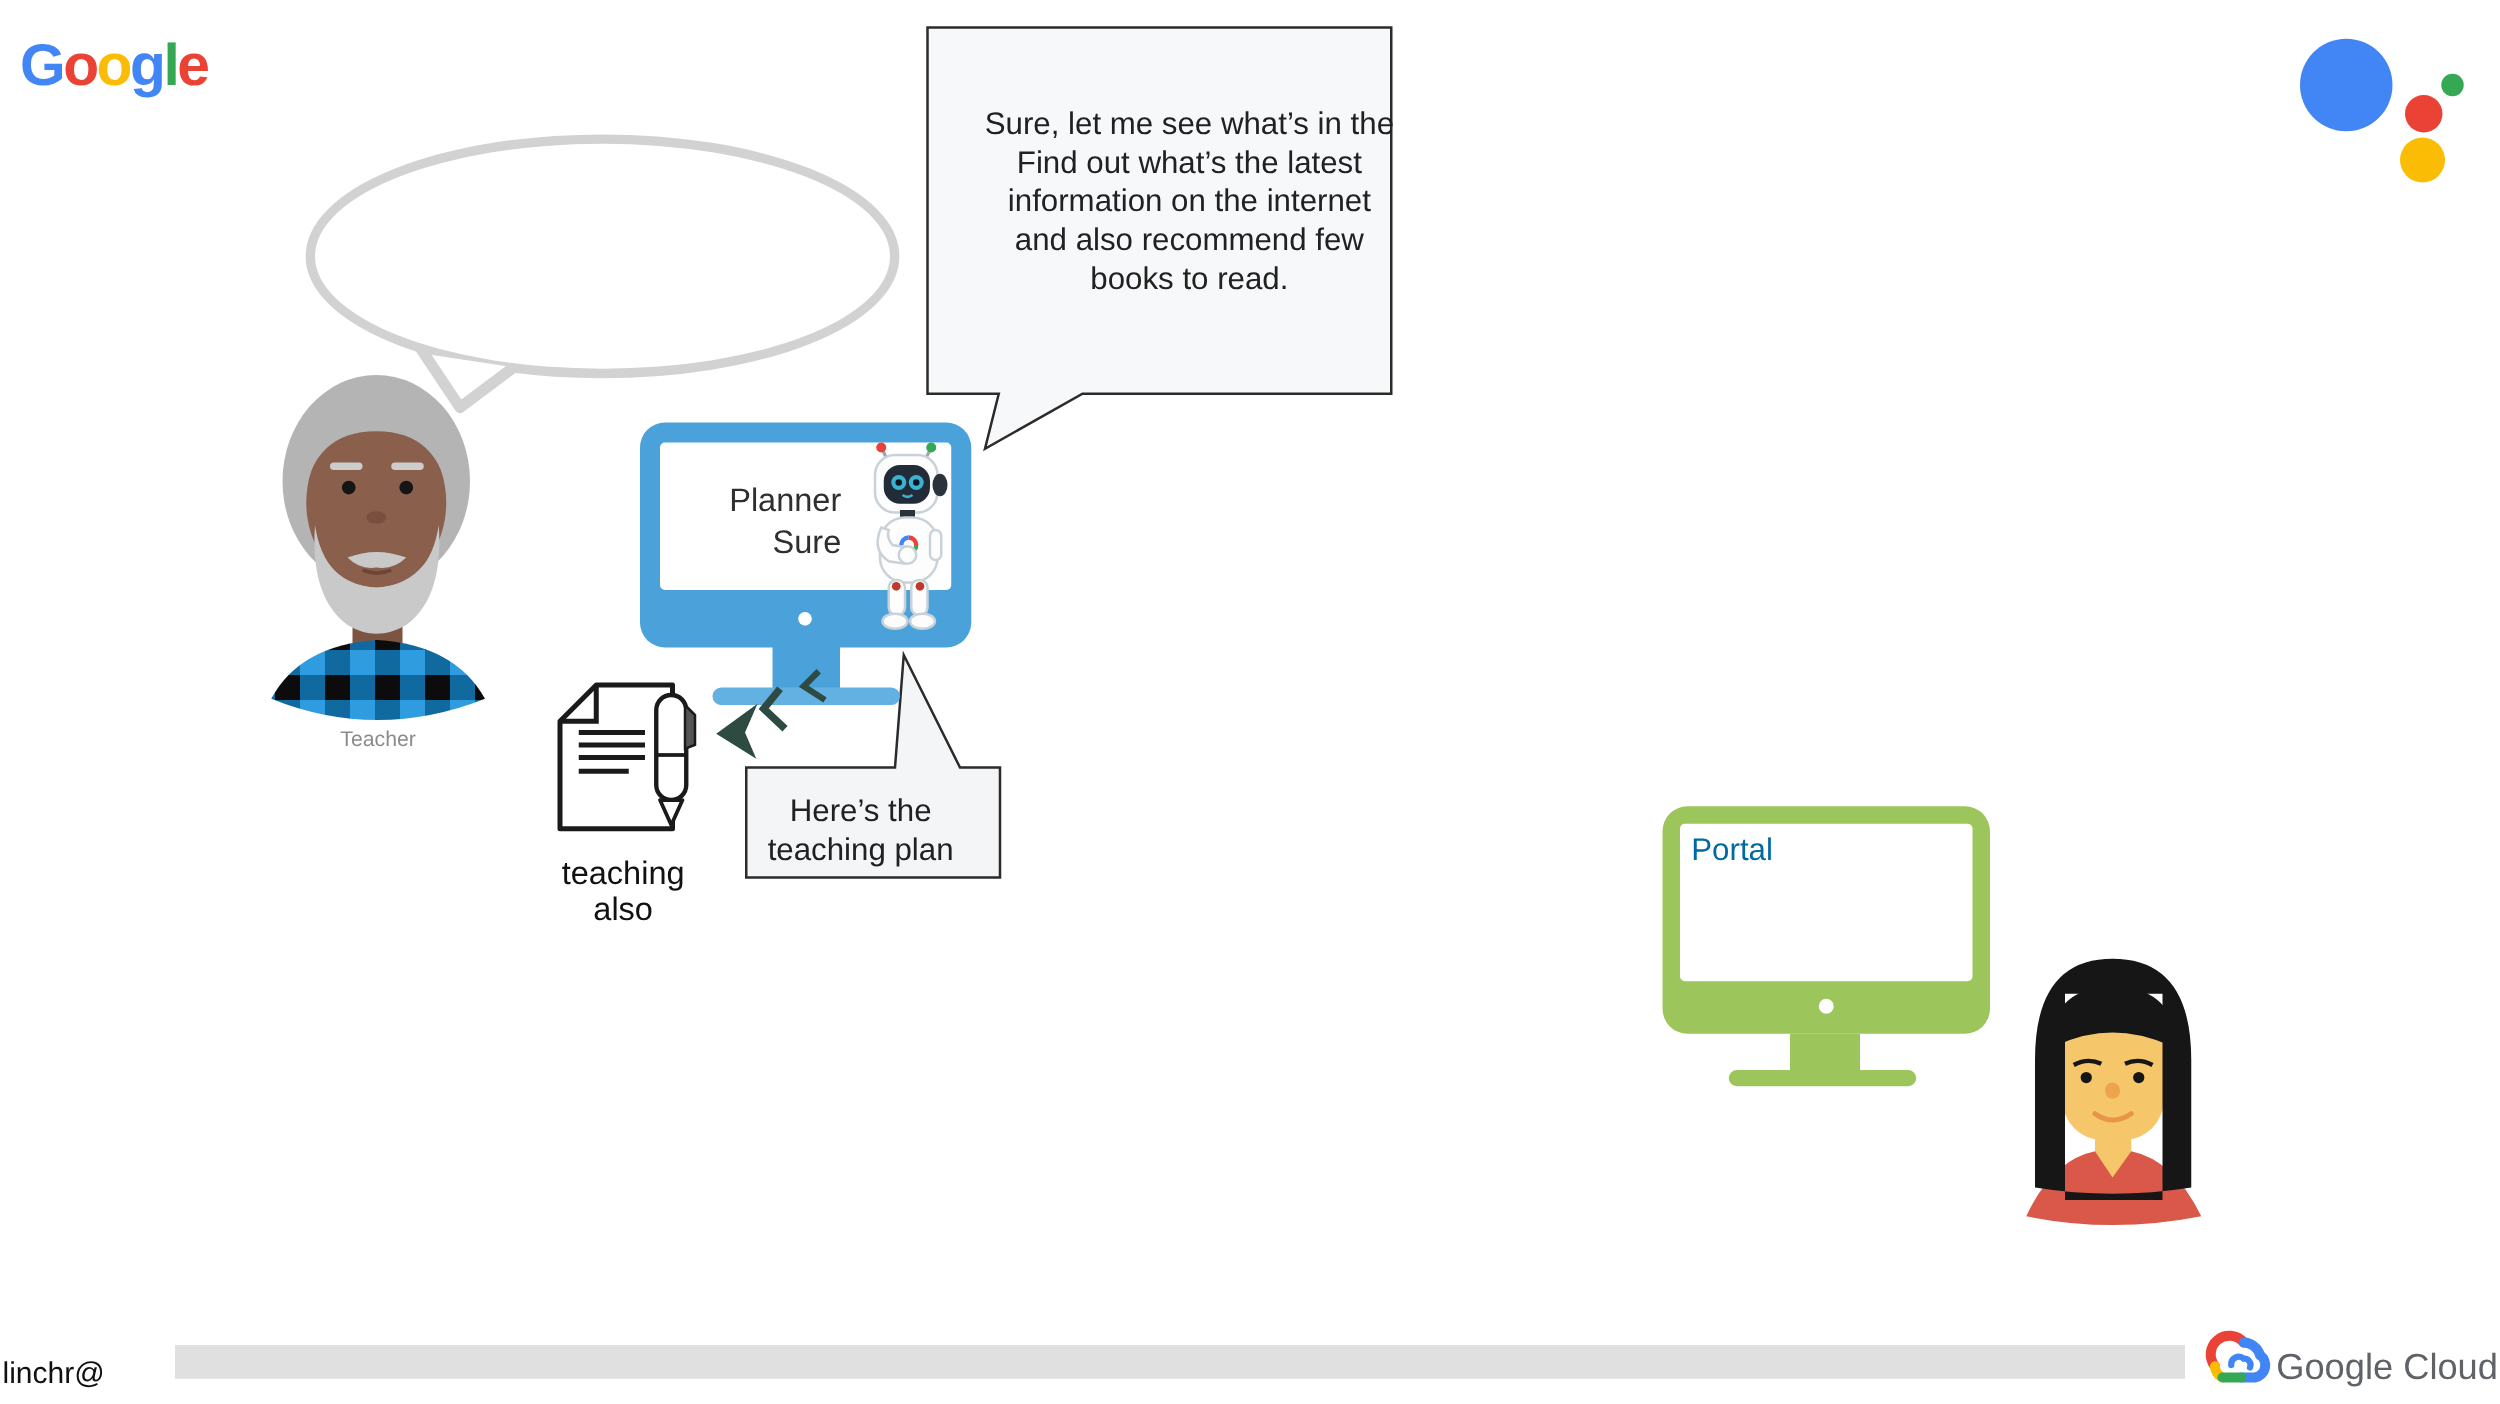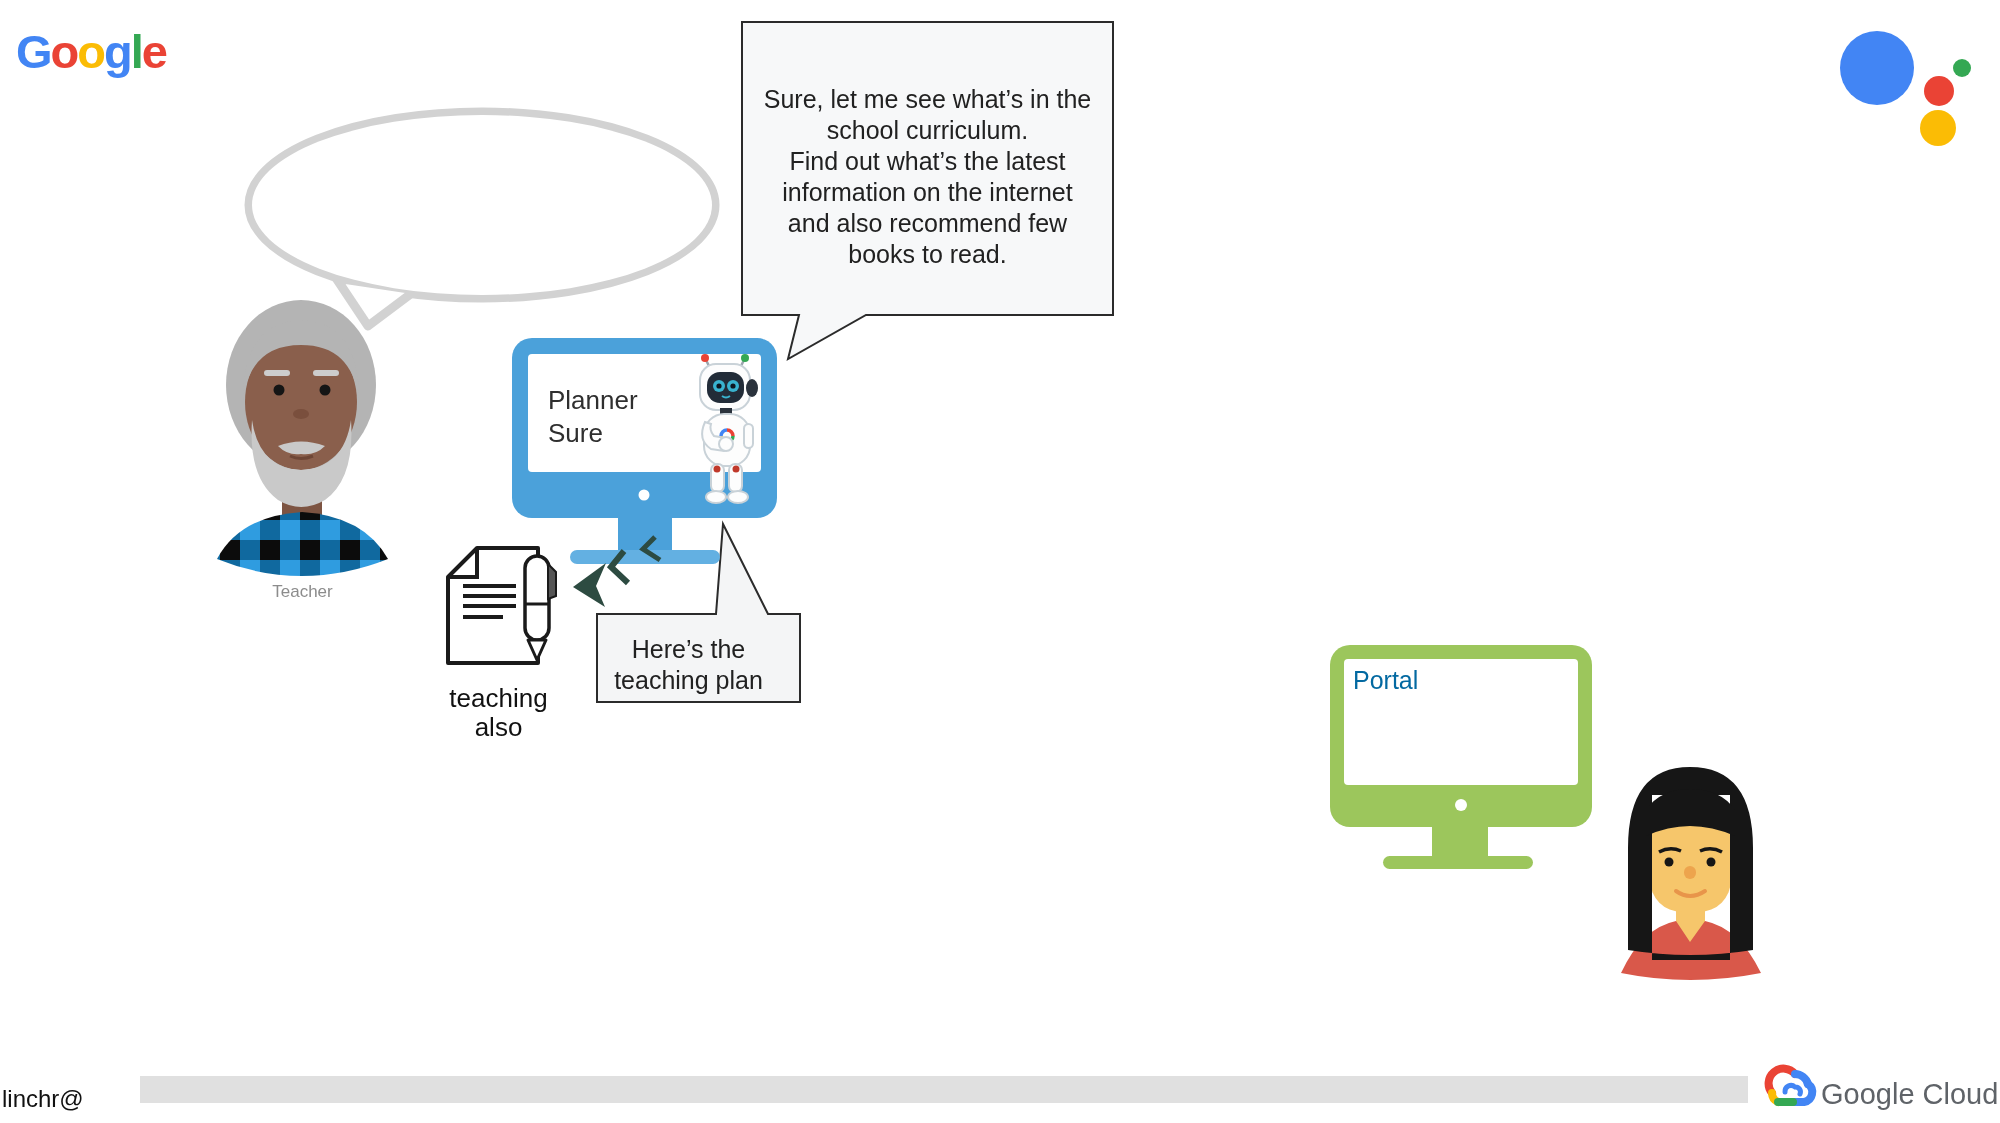--- a/index.html
+++ b/index.html
@@ -11,23 +11,23 @@
   .abs{position:absolute;}
   
   .google-logo{left:16px;top:20px;font-size:47px;font-weight:bold;letter-spacing:-2px;line-height:64px;}
   .gl-0,.gl-3{color:#4285F4;}
   .gl-1,.gl-5{color:#EA4335;}
   .gl-2{color:#FBBC05;}
   .gl-4{color:#34A853;}
   
   .bubble-text{position:absolute;text-align:center;color:#212121;}
   .teacher-bubble-text{left:292px;top:150px;width:380px;font-size:26px;line-height:31px;}
-  .agent-bubble-text{left:742px;top:84px;width:371px;font-size:25px;line-height:31px;}
+  .agent-bubble-text{left:742px;top:84px;width:371px;font-size:25px;line-height:31px;padding-left:24px;}
   .plan-bubble-text{left:597px;top:634px;width:183px;font-size:25px;line-height:31px;}
-  .planner-label{left:548px;top:384px;width:125px;font-size:26px;line-height:33px;color:#2f2f2f;text-align:left;position:absolute;}
+  .planner-label{left:548px;top:384px;width:125px;font-size:26px;line-height:33px;color:#2f2f2f;text-align:right;position:absolute;}
   .portal-label{left:1353px;top:666px;font-size:25px;color:#0369a1;position:absolute;}
   .doc-label{left:426px;top:684px;width:145px;font-size:26px;line-height:29px;color:#111;text-align:center;position:absolute;}
   .teacher-label{left:230px;top:582px;width:145px;font-size:17px;color:#8c8c8c;text-align:center;position:absolute;}
   .username{left:2px;top:1085px;font-size:24px;color:#111;position:absolute;}
   .cloud-brand{left:1821px;top:1078px;font-size:29px;color:#5f6368;position:absolute;}
 </style>
 </head>
 <body>
 
 <div class="stage">
@@ -164,21 +164,20 @@
       <path d="M1778,1102 L1793,1102" stroke="#34A853" stroke-width="8"></path>
       <path d="M1785,1092 A6,6 0 0 1 1795,1087 A5,5 0 0 1 1800,1094" stroke="#4285F4" stroke-width="5"></path>
     </g>
   </svg>
 
   <div class="abs google-logo"><span class="gl-0">G</span><span class="gl-1">o</span><span class="gl-2">o</span><span class="gl-3">g</span><span class="gl-4">l</span><span class="gl-5">e</span></div>
 
 
   <div class="bubble-text agent-bubble-text">
     <div>Sure, let me see what’s in the</div>
-    <div>school curriculum.</div>
     <div>Find out what’s the latest</div>
     <div>information on the internet</div>
     <div>and also recommend few</div>
     <div>books to read.</div>
   </div>
 
   <div class="planner-label">
     <div>Planner</div>
     <div>Sure</div>
   </div>

